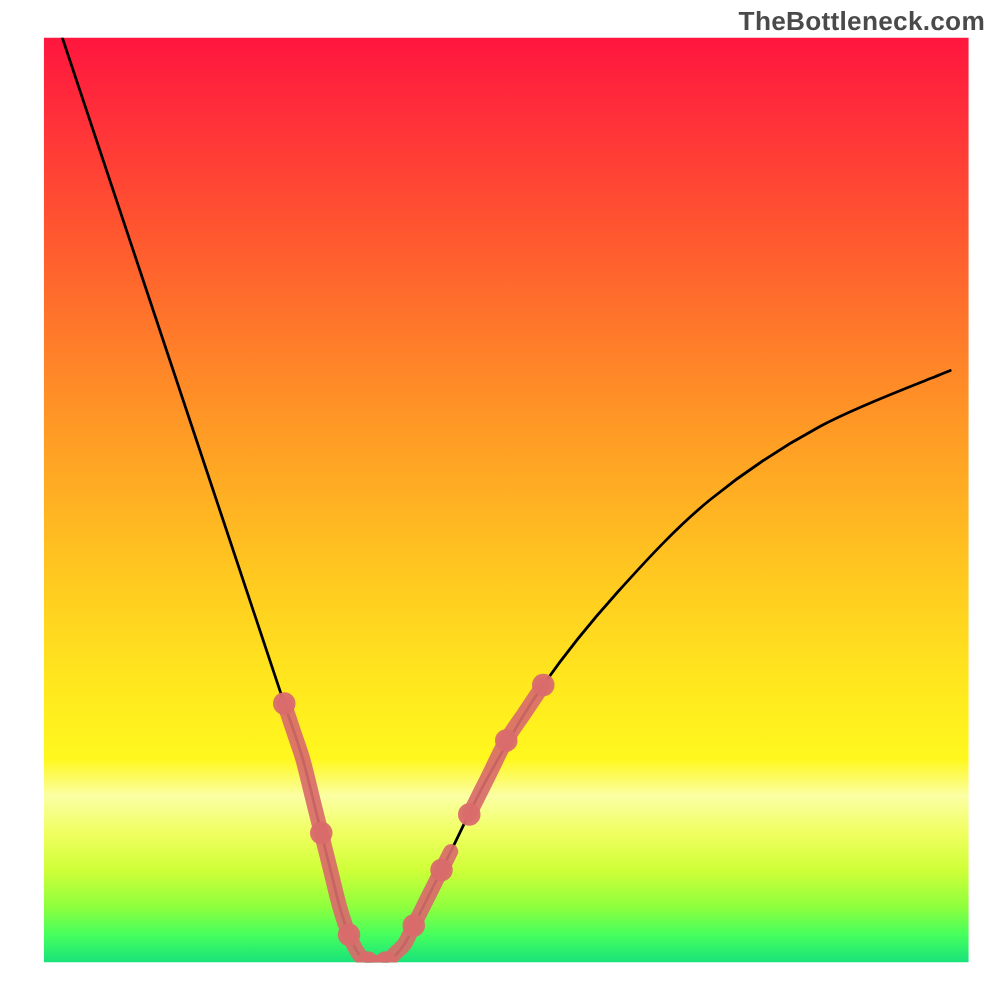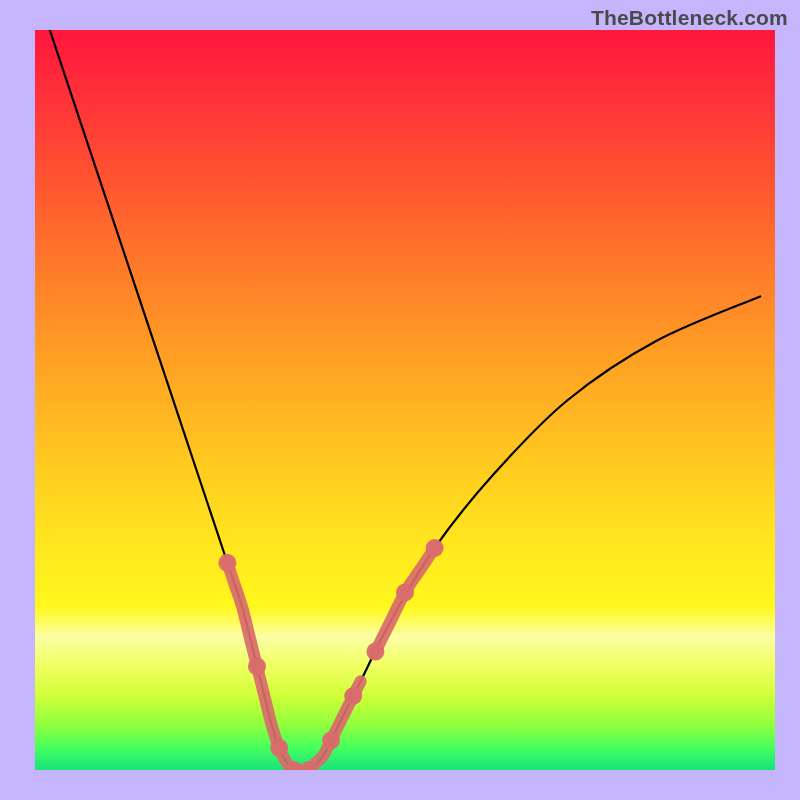--- a/index.html
+++ b/index.html
@@ -9,21 +9,21 @@
     height: 800px;
     background: #000;
     overflow: hidden;
   }
   .frame {
     position: absolute;
     left: 0;
     top: 0;
     width: 800px;
     height: 800px;
-    background: #c4b5fd;
+    background: #ffffff;
   }
   .plot-area {
     position: absolute;
     left: 35px;
     top: 30px;
     width: 740px;
     height: 740px;
     overflow: hidden;
   }
   .gradient {

